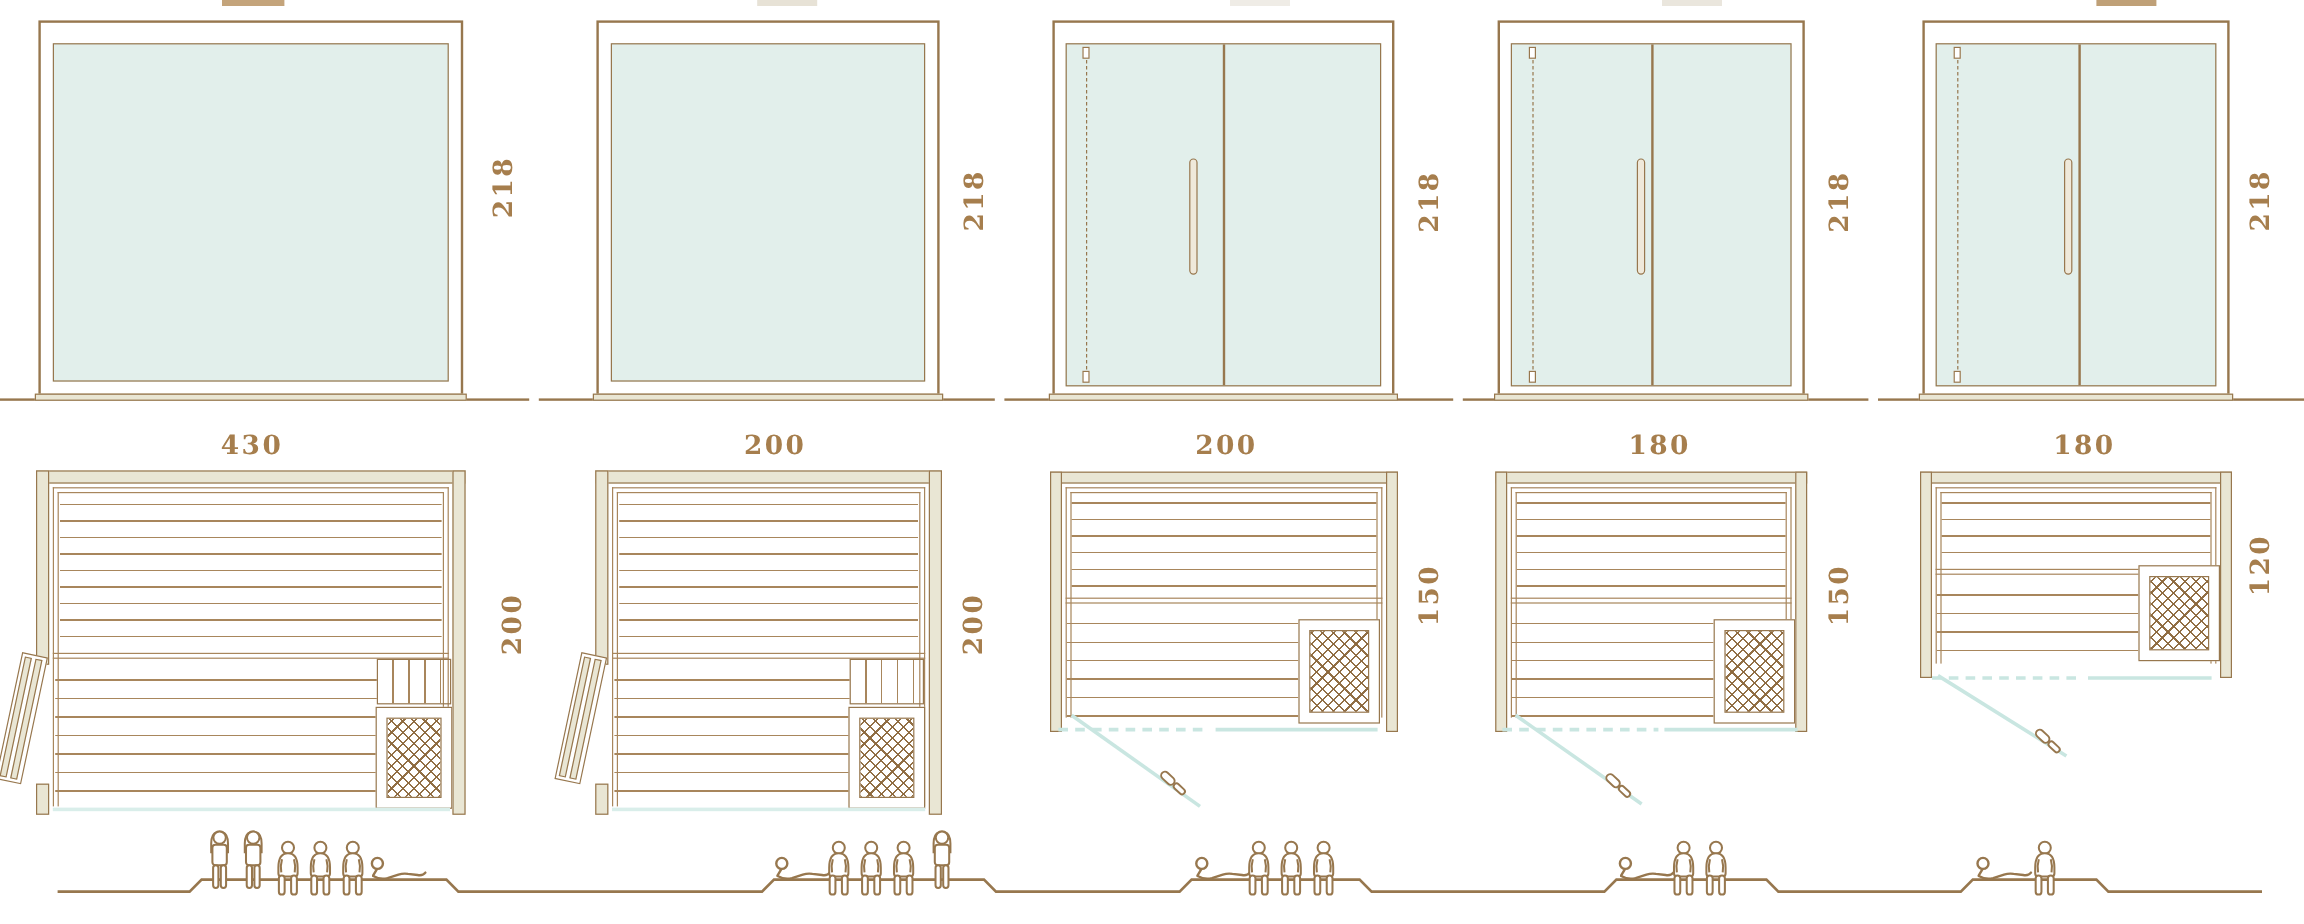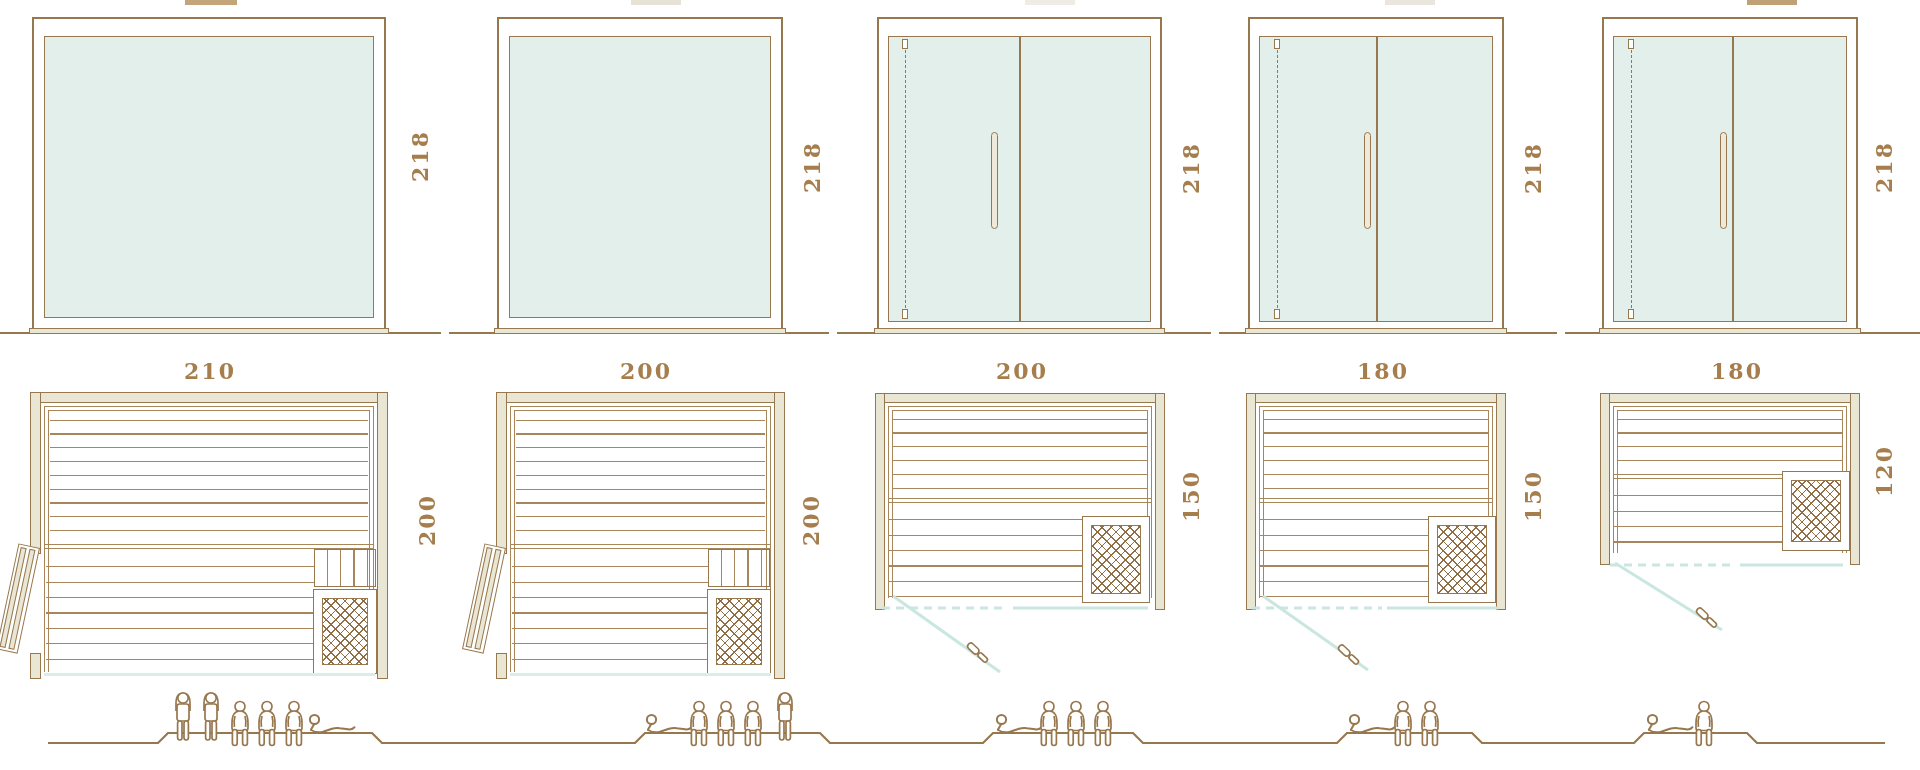--- a/index.html
+++ b/index.html
@@ -71,21 +71,21 @@
   <div class="gline" style="left:449px;width:380px;"></div>
   <div class="gline" style="left:837px;width:374px;"></div>
   <div class="gline" style="left:1219px;width:338px;"></div>
   <div class="gline" style="left:1565px;width:355px;"></div>
 
   <div class="unit">
     <div class="front-frame" style="left:32px;top:17px;width:354px;height:313px;"></div>
     <div class="glass" style="left:44px;top:36px;width:330px;height:282px;"></div>
     <div class="sill" style="left:29px;top:328px;width:360px;"></div>
     <div class="vlabel" style="left:384px;top:143px;width:72px;">218</div>
-    <div class="hlabel" style="left:170px;top:358px;width:80px;">210</div>
+    <div class="hlabel" style="left:170px;top:358px;width:80px;">430</div>
 
     <div class="abs" style="left:30px;top:392px;width:358px;height:287px;">
       <div class="wall" style="left:0;top:0;width:358px;height:11px;"></div>
       <div class="wall" style="left:347px;top:0;width:11px;height:287px;"></div>
       <div class="wall" style="left:0;top:0;width:11px;height:162px;"></div>
       <div class="wall" style="left:0;top:261px;width:11px;height:26px;"></div>
       <div class="liner" style="left:14px;top:14px;width:330px;height:266px;"></div>
       <div class="liner" style="left:18px;top:18px;width:322px;height:262px;"></div>
       <div class="bench-h" style="left:20px;top:15px;width:318px;height:141px;"></div>
       <div class="bench-edge" style="left:14px;top:152px;width:330px;"></div>

